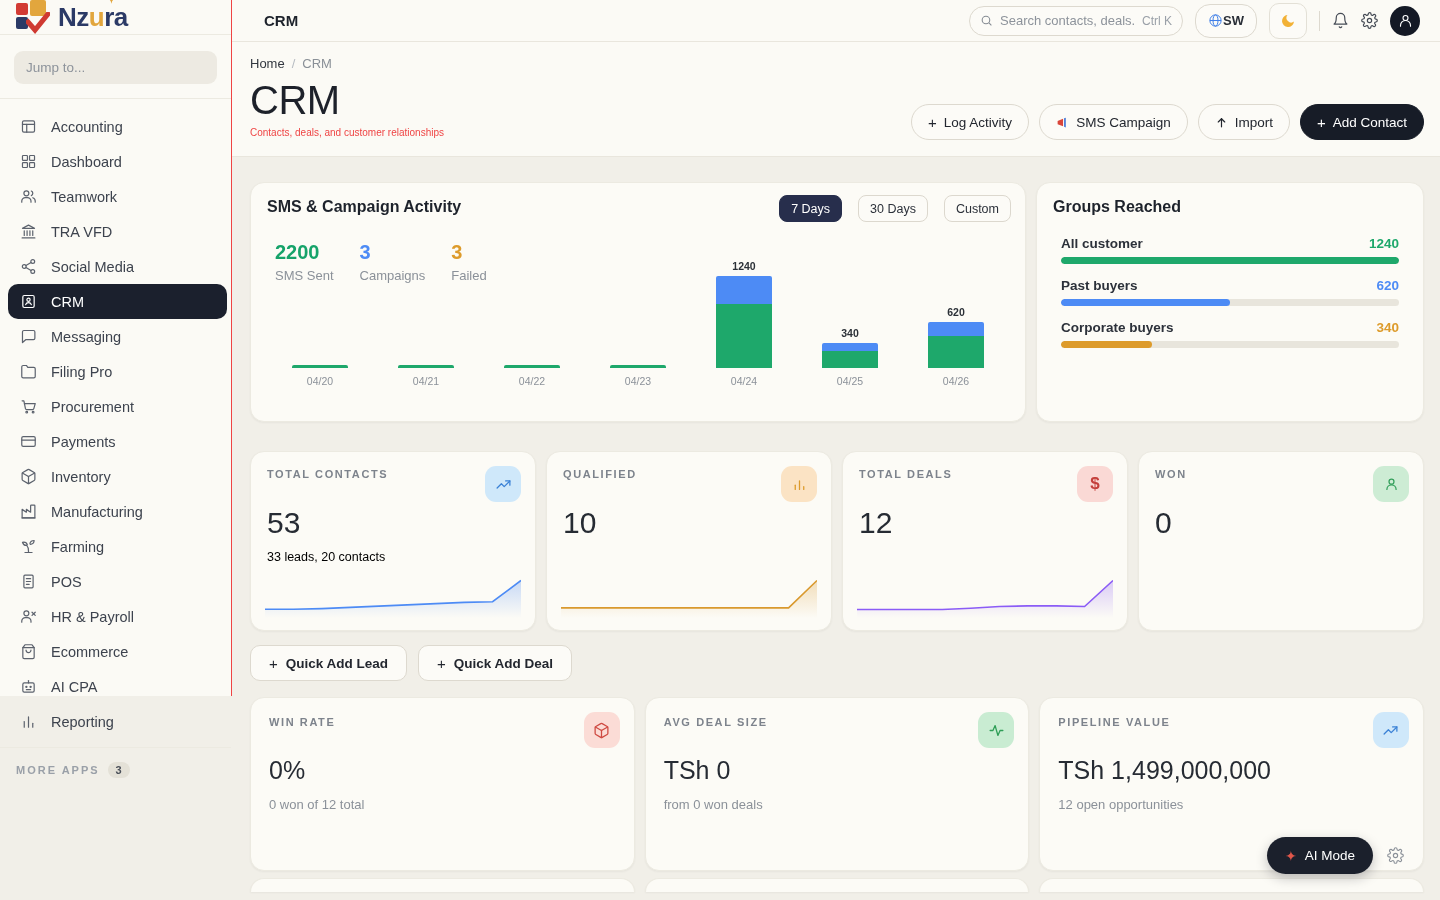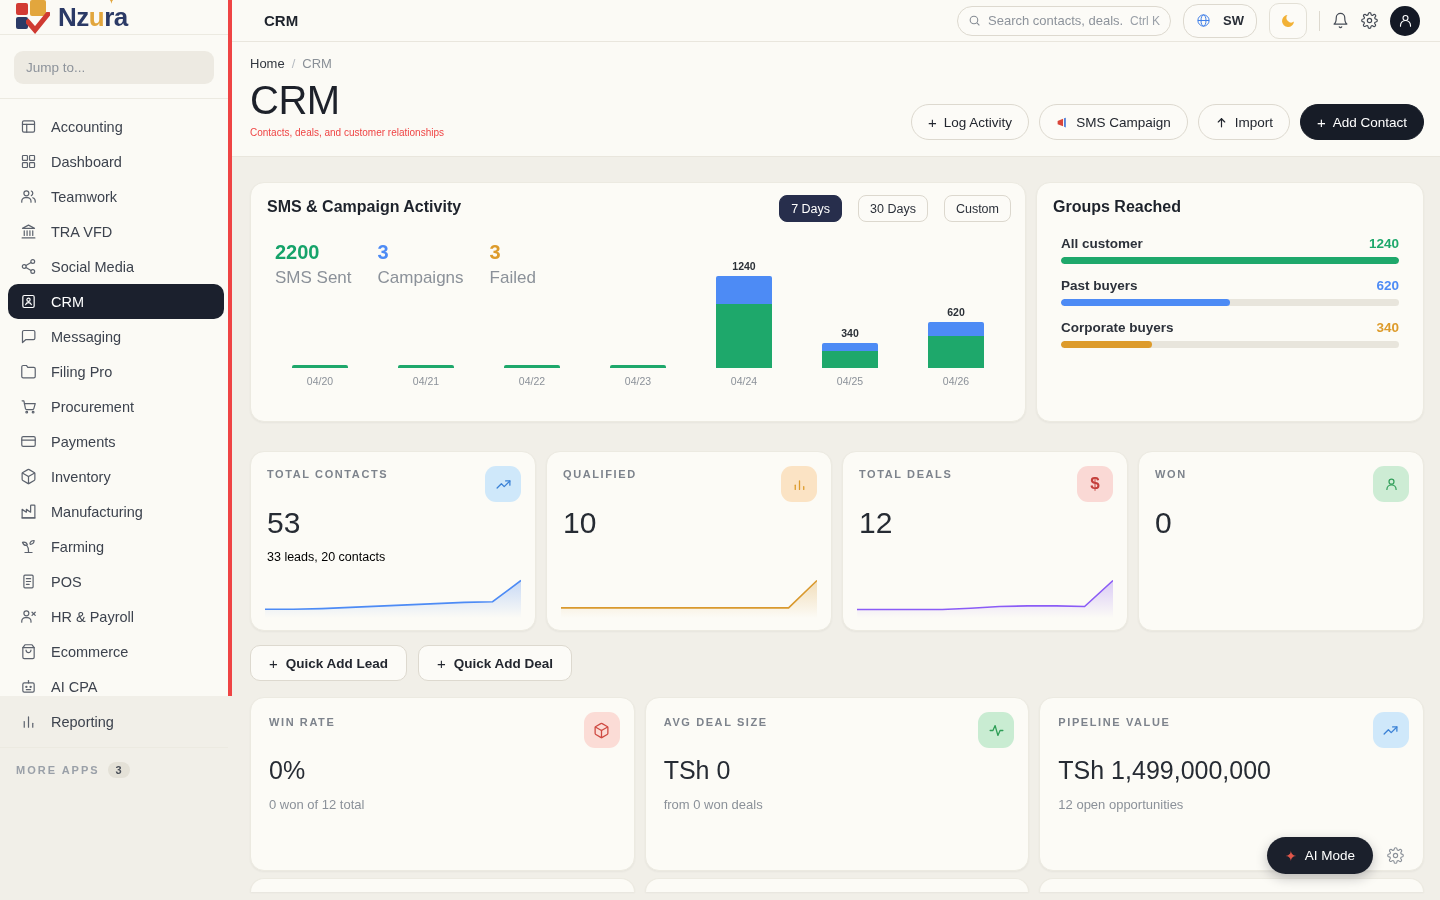--- a/index.html
+++ b/index.html
@@ -1,20 +1,20 @@
 <!DOCTYPE html>
 <html><head>
 <meta charset="utf-8">
 <style>
   * { margin:0; padding:0; box-sizing:border-box; }
   html,body { width:1440px; height:900px; overflow:hidden; }
   body { font-family:"Liberation Sans", sans-serif; background:#f1efe8; color:#22262e; display:flex; }
 
   
-  .sidebar { width:232px; min-width:232px; height:696px; background:#fbfaf5; border-right:4px solid #ef4444; display:flex; flex-direction:column; }
+  .sidebar { width:232px; min-width:232px; height:696px; background:#fbfaf5; border-right:1px solid #ef4444; display:flex; flex-direction:column; }
   .logo-wrap { height:70px; display:flex; align-items:center; padding-left:16px; border-bottom:1px solid #eceae1; }
   .logo-mark { position:relative; width:34px; height:34px; margin-right:8px; }
   .lm-red { position:absolute; left:0; top:3px; width:12px; height:12px; background:#d23b34; border-radius:2px; }
   .lm-amber { position:absolute; left:14px; top:0; width:16px; height:16px; background:#e2a63d; border-radius:2px; }
   .lm-navy { position:absolute; left:0; top:17px; width:12px; height:12px; background:#2b3a66; border-radius:2px; }
   .lm-check { position:absolute; left:10px; top:12px; }
   .logo-text { font-size:26px; font-weight:700; letter-spacing:-0.5px; position:relative; }
   .lt-navy { color:#2b3a66; } .lt-amber { color:#e2a63d; }
   .logo-star { position:absolute; top:-11px; left:48px; color:#e2a63d; font-size:13px; }
   .jump-wrap { padding:16px 14px 14px 14px; border-bottom:1px solid #eceae1; }
@@ -34,21 +34,21 @@
   
   .main { flex:1; display:flex; flex-direction:column; height:900px; position:relative; }
   .topbar { height:42px; background:#fbfaf5; border-bottom:1px solid #e9e6dd; display:flex; align-items:center; padding:0 20px 0 32px; }
   .topbar-title { font-size:15px; font-weight:700; color:#1d222b; }
   .topbar-right { margin-left:auto; display:flex; align-items:center; gap:12px; }
   .search-pill { width:214px; height:30px; border:1px solid #ddd9cf; background:#fcfbf7; border-radius:15px; display:flex; align-items:center; padding:0 10px; gap:7px; }
   .search-pill svg { width:13px; height:13px; stroke:#858b93; fill:none; stroke-width:2; }
   .search-input { border:none; background:transparent; outline:none; flex:1; font-size:13px; font-family:inherit; color:#3a3f47; min-width:0; }
   .search-input::placeholder { color:#8d939b; }
   .kbd-hint { font-size:12px; color:#9aa0a8; white-space:nowrap; }
-  .lang-pill { height:24px; border:1px solid #ddd9cf; background:#fcfbf7; border-radius:15px; display:flex; align-items:center; gap:12px; padding:16px 12px; cursor:pointer; }
+  .lang-pill { height:24px; border:1px solid #ddd9cf; background:#fcfbf7; border-radius:15px; display:flex; align-items:center; gap:0; padding:16px 12px; cursor:pointer; }
   .lang-pill svg { width:15px; height:15px; stroke:#3f7fe8; fill:none; stroke-width:1.6; }
   .lang-label { font-size:13px; font-weight:700; color:#2a2f38; }
   .theme-btn { width:38px; height:36px; border:1px solid #e3e0d6; background:#fcfbf7; border-radius:10px; display:flex; align-items:center; justify-content:center; cursor:pointer; }
   .theme-btn svg { width:16px; height:16px; fill:#f2b135; }
   .tb-divider { width:1px; height:20px; background:#ddd9cf; }
   .icon-btn { background:none; border:none; cursor:pointer; display:flex; align-items:center; }
   .icon-btn svg { width:17px; height:17px; stroke:#464c56; fill:none; stroke-width:1.7; stroke-linecap:round; stroke-linejoin:round; }
   .avatar { width:30px; height:30px; border-radius:50%; background:#141925; display:flex; align-items:center; justify-content:center; cursor:pointer; }
   .avatar svg { width:15px; height:15px; stroke:#fff; fill:none; stroke-width:1.8; stroke-linecap:round; }
 
@@ -68,21 +68,21 @@
   .card { background:#fcfbf6; border:1px solid #eceae1; border-radius:14px; box-shadow:0 1px 2px rgba(40,38,30,0.05); }
 
   .row-top { display:grid; grid-template-columns:776fr 388fr; gap:10px; }
   .sms-card { height:240px; padding:15px 16px; position:relative; }
   .card-title { font-size:16px; font-weight:700; color:#1d222b; }
   .range-tabs { position:absolute; right:14px; top:12px; display:flex; gap:16px; }
   .range-tab { height:27px; padding:0 11px; border-radius:8px; border:1px solid #dcd8ce; background:#fcfbf7; font-size:12.5px; color:#2c313a; font-family:inherit; cursor:pointer; }
   .range-tab.active { background:#272e4c; border-color:#272e4c; color:#fff; }
   .sms-stats { position:absolute; left:24px; top:58px; display:flex; gap:26px; }
   .sms-stat-val { font-size:20px; font-weight:700; }
-  .sms-stat-label { font-size:17px; color:#8b9199; margin-top:4px; }
+  .sms-stat-label { font-size:13px; color:#8b9199; margin-top:4px; }
   .sms-chart { position:absolute; left:16px; right:16px; bottom:34px; height:150px; display:flex; align-items:flex-end; }
   .bar-col { flex:1; display:flex; flex-direction:column; align-items:center; justify-content:flex-end; }
   .bar-val { font-size:10.5px; font-weight:700; color:#2b3037; margin-bottom:4px; }
   .bar-stack { width:56px; display:flex; flex-direction:column; border-radius:2px 2px 0 0; overflow:hidden; }
   .seg-camp { background:#4d8bf5; }
   .seg-sms { background:#1ea86b; flex:1; }
   .bar-date { font-size:10.5px; color:#8b9199; margin-top:7px; }
   .sms-legend { position:absolute; left:0; right:0; bottom:10px; display:flex; justify-content:center; gap:18px; }
   .legend-item { display:flex; align-items:center; gap:6px; font-size:11.5px; color:#6d737c; }
   .legend-swatch { width:9px; height:9px; border-radius:2px; }

